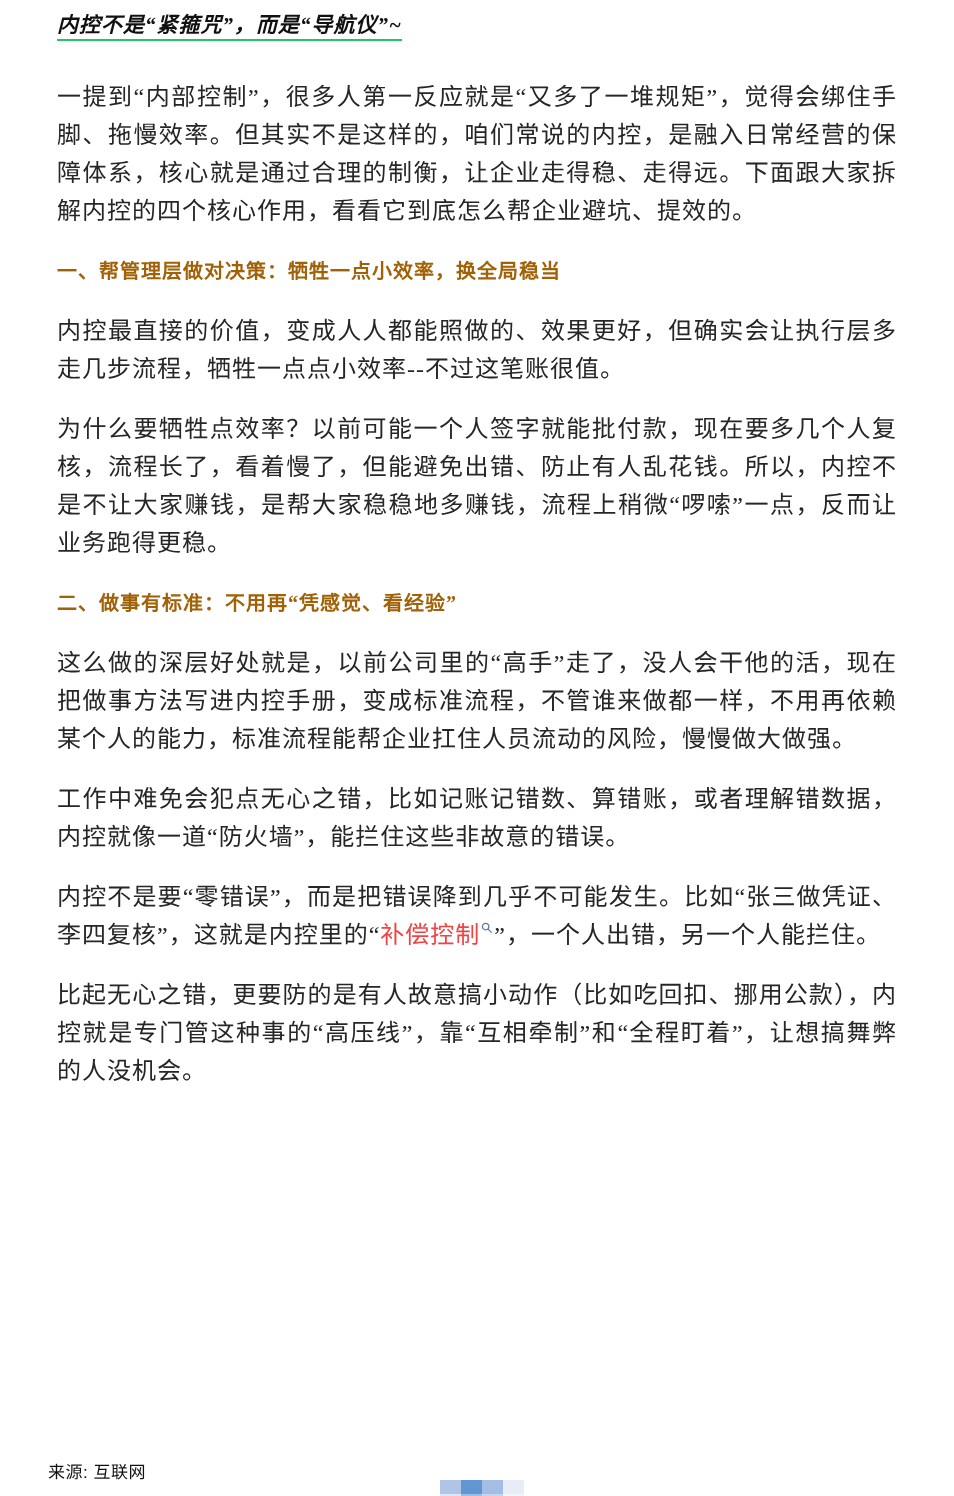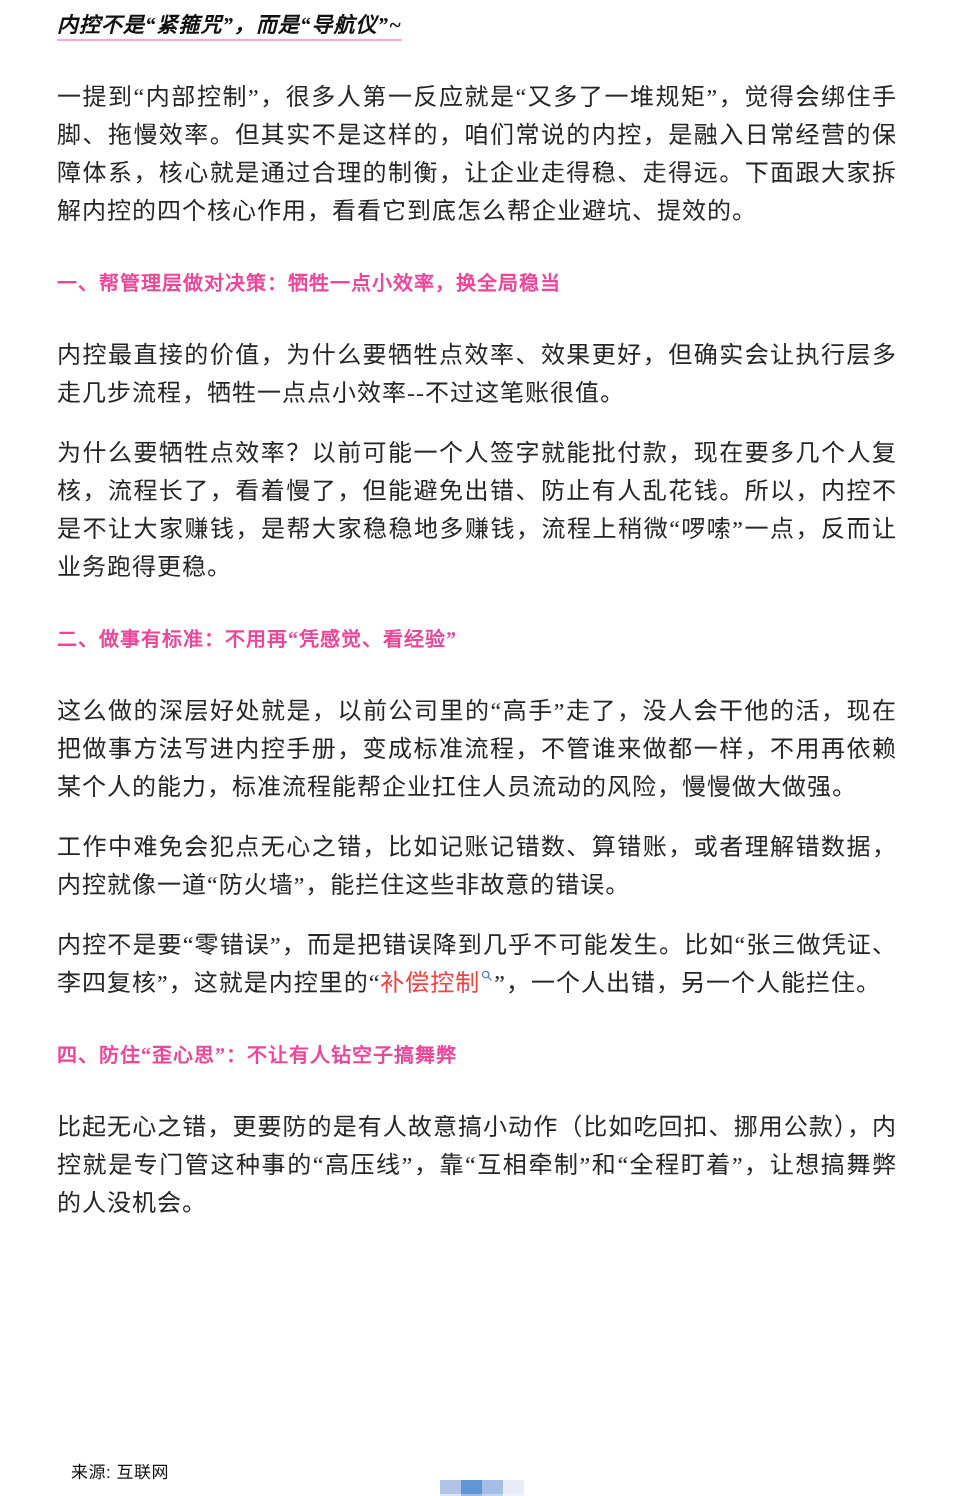--- a/index.html
+++ b/index.html
@@ -19,60 +19,59 @@
   .doc-title {
     font-size: 21px;
     font-weight: 600;
     font-style: italic;
     color: #111111;
     line-height: 34px;
     margin: 0 0 36px 0;
     letter-spacing: 1px;
   }
   .doc-title .title-underline {
-    border-bottom: 2px solid #f9a8d4;
+    border-bottom: 2px solid #22c55e;
     padding-bottom: 2px;
   }
   .article p {
     font-size: 24px;
     line-height: 38px;
     letter-spacing: 1px;
     text-align: justify;
     text-justify: inter-character;
     margin: 22px 0;
     color: #262626;
   }
   .article h2 {
     font-size: 20px;
     font-weight: bold;
-    color: #ec4899;
+    color: #a16207;
     line-height: 38px;
     letter-spacing: 1px;
-    margin: 34px 0;
+    margin: 22px 0;
   }
   .inline-link {
     color: #ef4444;
     text-decoration: none;
     cursor: pointer;
   }
   .sup-search {
     display: inline-block;
     vertical-align: 9px;
     margin: 0 1px;
     line-height: 0;
   }
   .source-line {
     position: absolute;
     left: 48px;
     top: 1458px;
     font-family: "Liberation Sans", "DejaVu Sans", sans-serif;
     font-size: 17px;
     color: #111111;
     letter-spacing: 0.5px;
-    margin-left: 23px;
   }
   .watermark {
     position: absolute;
     left: 440px;
     top: 1480px;
   }
   .wm-row { display: flex; height: 14px; }
   .wm-row + .wm-row { height: 10px; }
   .wm-px { display: inline-block; width: 21px; height: 100%; }
 </style>
@@ -80,33 +79,32 @@
 <body>
 
 <div class="page">
   <div class="article">
 
     <h1 class="doc-title"><span class="title-underline">内控不是“紧箍咒”，而是“导航仪”~</span></h1>
 
     <p>一提到“内部控制”，很多人第一反应就是“又多了一堆规矩”，觉得会绑住手脚、拖慢效率。但其实不是这样的，咱们常说的内控，是融入日常经营的保障体系，核心就是通过合理的制衡，让企业走得稳、走得远。下面跟大家拆解内控的四个核心作用，看看它到底怎么帮企业避坑、提效的。</p>
 
     <h2>一、帮管理层做对决策：牺牲一点小效率，换全局稳当</h2>
-    <p>内控最直接的价值，为什么要牺牲点效率、效果更好，但确实会让执行层多走几步流程，牺牲一点点小效率--不过这笔账很值。</p>
+    <p>内控最直接的价值，变成人人都能照做的、效果更好，但确实会让执行层多走几步流程，牺牲一点点小效率--不过这笔账很值。</p>
     <p>为什么要牺牲点效率？以前可能一个人签字就能批付款，现在要多几个人复核，流程长了，看着慢了，但能避免出错、防止有人乱花钱。所以，内控不是不让大家赚钱，是帮大家稳稳地多赚钱，流程上稍微“啰嗦”一点，反而让业务跑得更稳。</p>
 
     <h2>二、做事有标准：不用再“凭感觉、看经验”</h2>
     <p>这么做的深层好处就是，以前公司里的“高手”走了，没人会干他的活，现在把做事方法写进内控手册，变成标准流程，不管谁来做都一样，不用再依赖某个人的能力，标准流程能帮企业扛住人员流动的风险，慢慢做大做强。</p>
 
     <p>工作中难免会犯点无心之错，比如记账记错数、算错账，或者理解错数据，内控就像一道“防火墙”，能拦住这些非故意的错误。</p>
     <p><span>内控不是要“零错误”，而是把错误降到几乎不可能发生。比如“张三做凭证、李四复核”，这就是内控里的“</span><a class="inline-link">补偿控制</a><span class="sup-search"><svg width="12" height="12" viewBox="0 0 12 12">
           <circle cx="4.6" cy="4.6" r="3.2" fill="none" stroke="#5b7ca7" stroke-width="1.3"></circle>
           <line x1="7.1" y1="7.1" x2="10.6" y2="10.6" stroke="#5b7ca7" stroke-width="1.3"></line>
         </svg></span><span>”，一个人出错，另一个人能拦住。</span></p>
 
-    <h2>四、防住“歪心思”：不让有人钻空子搞舞弊</h2>
     <p>比起无心之错，更要防的是有人故意搞小动作（比如吃回扣、挪用公款），内控就是专门管这种事的“高压线”，靠“互相牵制”和“全程盯着”，让想搞舞弊的人没机会。</p>
 
   </div>
 
   <div class="source-line">来源: 互联网</div>
 
   <div class="watermark">
       <div class="wm-row">
         <span class="wm-px" style="background: rgb(176, 197, 229);"></span>
         <span class="wm-px" style="background: rgb(98, 150, 211);"></span>

